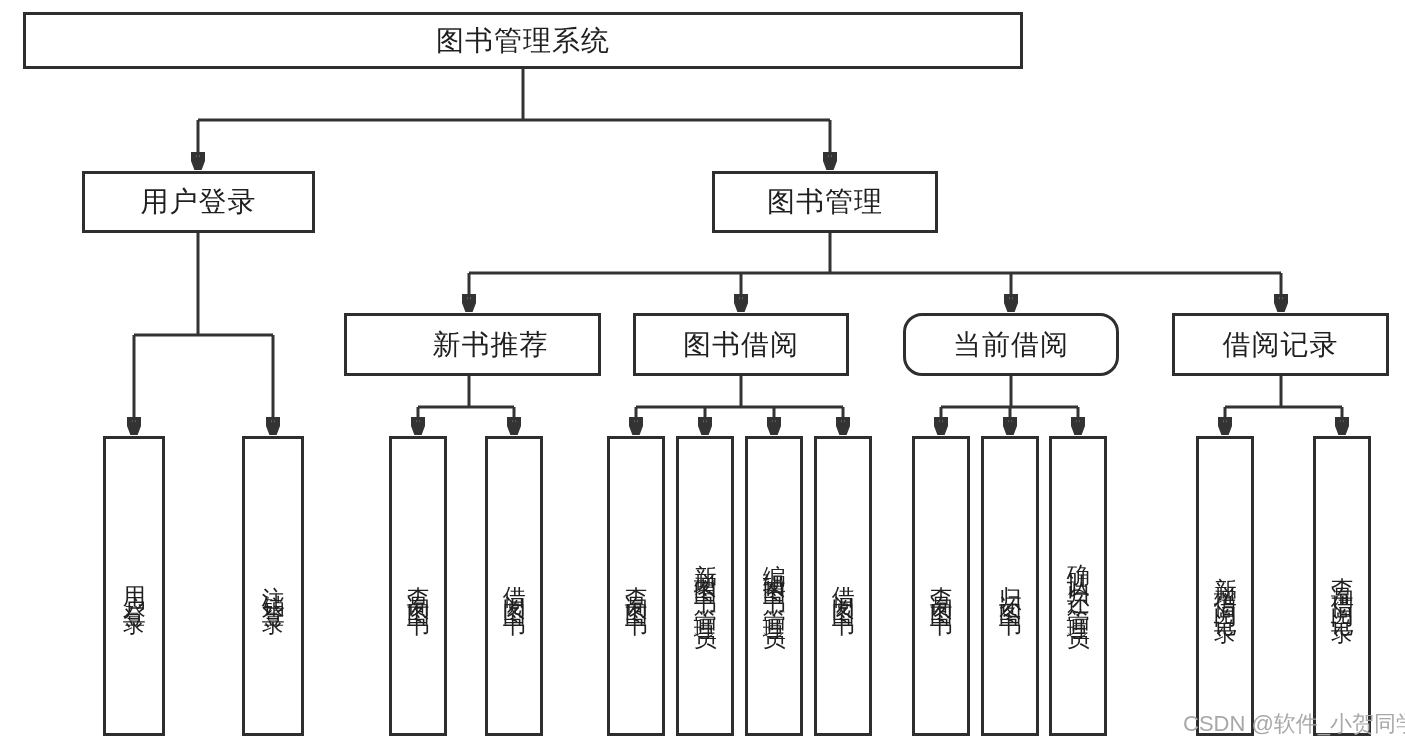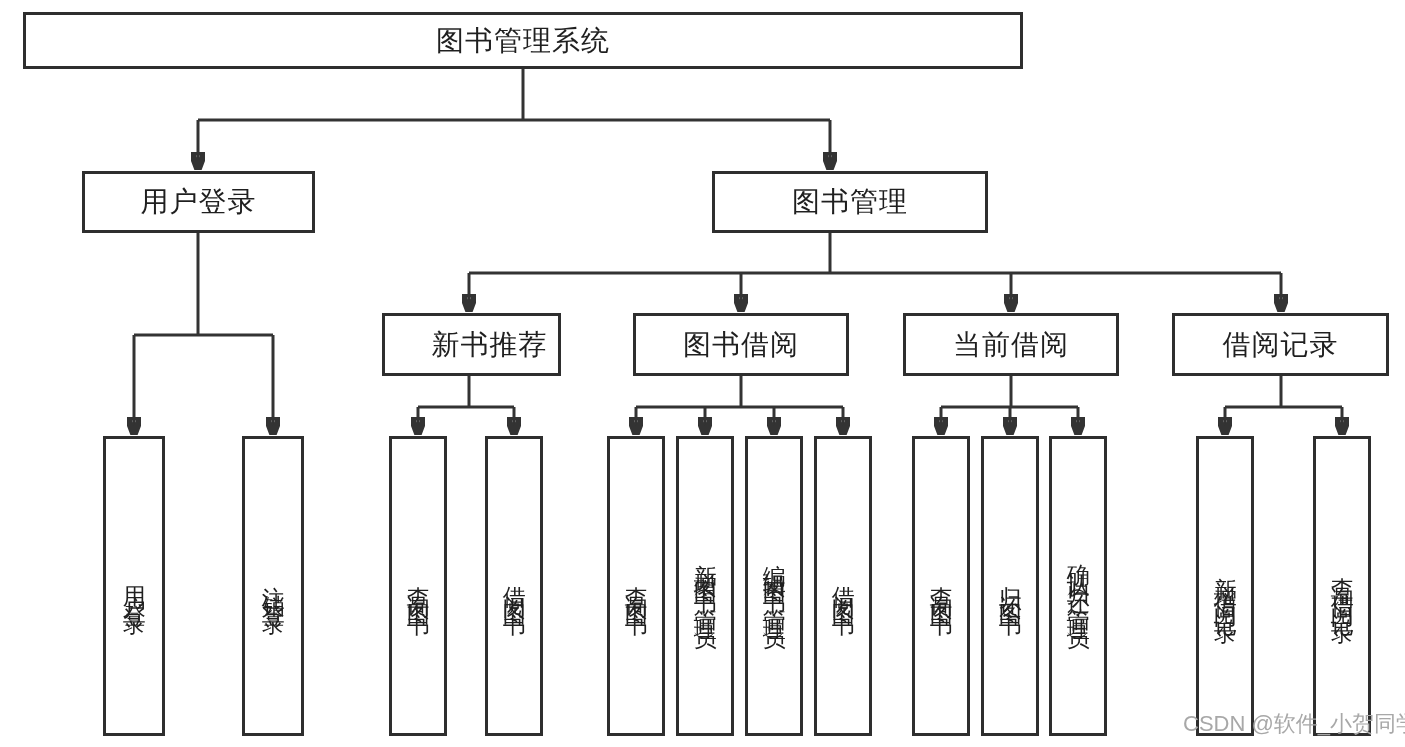--- a/index.html
+++ b/index.html
@@ -115,31 +115,31 @@
     </g>
   </svg>
 
   <div class="hbox" style="left:23px; top:12px; width:1000px; height:57px;">
     <span>图书管理系统</span>
   </div>
 
   <div class="hbox" style="left:82px; top:171px; width:233px; height:62px;">
     <span>用户登录</span>
   </div>
-  <div class="hbox" style="left:712px; top:171px; width:276px; height:62px;">
+  <div class="hbox" style="left:712px; top:171px; width:226px; height:62px;">
     <span>图书管理</span>
   </div>
 
-  <div class="hbox" style="left:382px; top:313px; width:179px; height:63px;padding-left:36px;">
+  <div class="hbox" style="left:344px; top:313px; width:257px; height:63px;padding-left:36px;">
     <span>新书推荐</span>
   </div>
   <div class="hbox" style="left:633px; top:313px; width:216px; height:63px;">
     <span>图书借阅</span>
   </div>
-  <div class="hbox" style="left:903px; top:313px; width:216px; height:63px;">
+  <div class="hbox" style="left:903px; top:313px; width:216px; height:63px;border-radius:19px;">
     <span>当前借阅</span>
   </div>
   <div class="hbox" style="left:1172px; top:313px; width:217px; height:63px;">
     <span>借阅记录</span>
   </div>
 
   <div class="vbox" style="left:103px; top:436px; width:62px; height:300px;">
     <span>用户登录</span>
   </div>
   <div class="vbox" style="left:242px; top:436px; width:62px; height:300px;">

